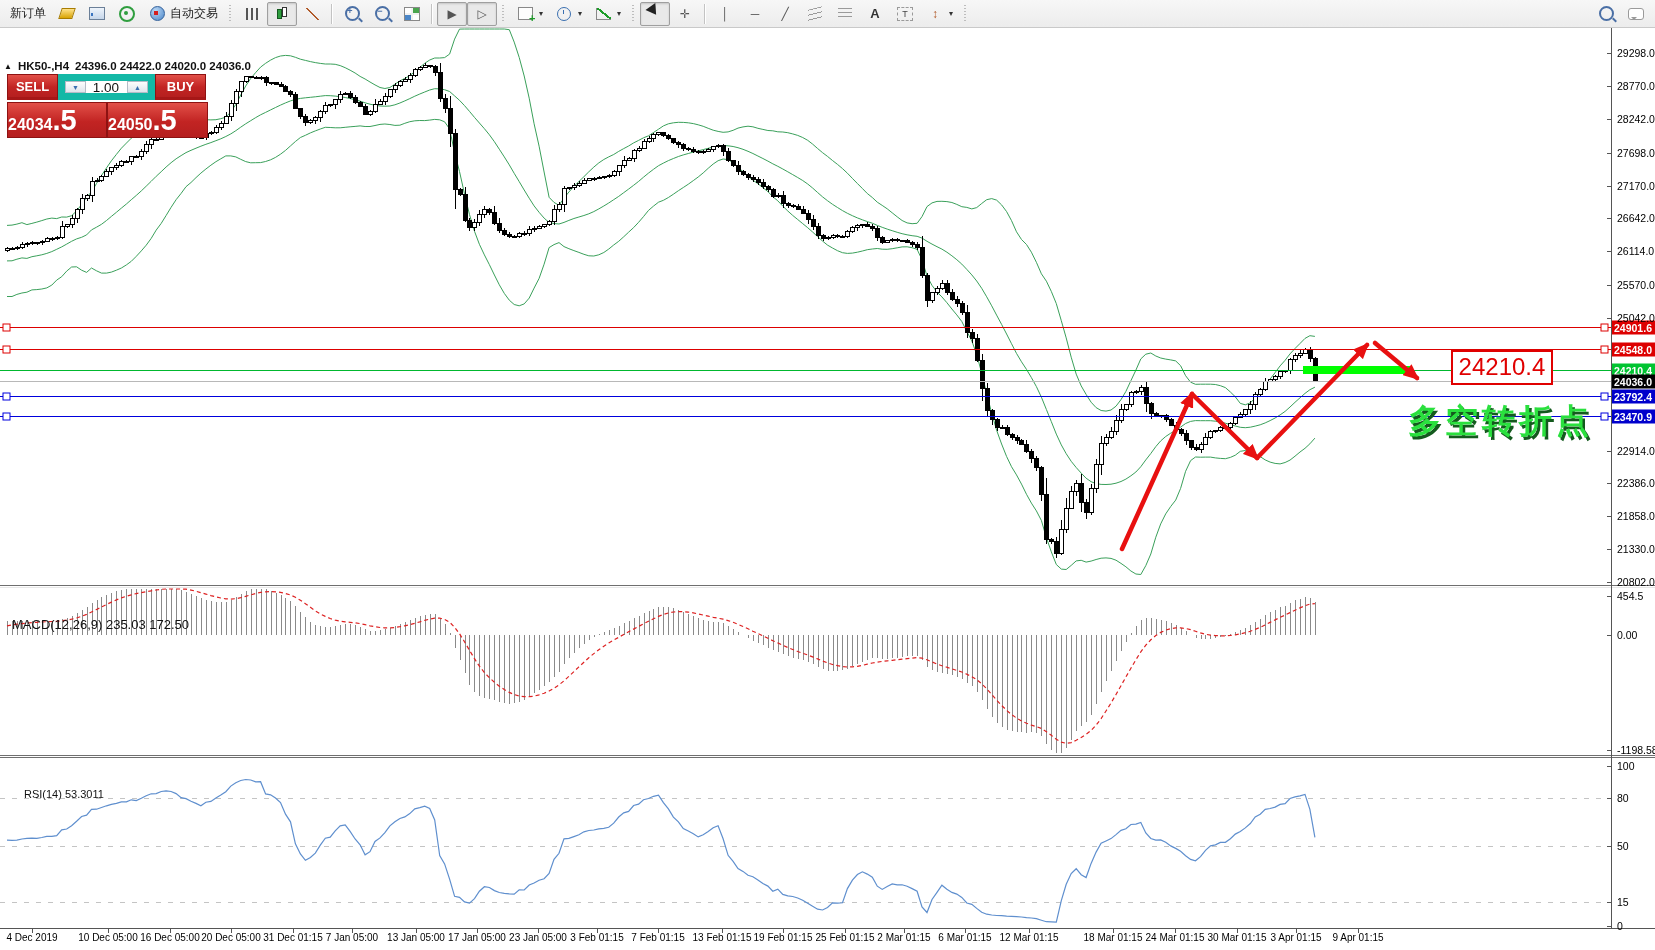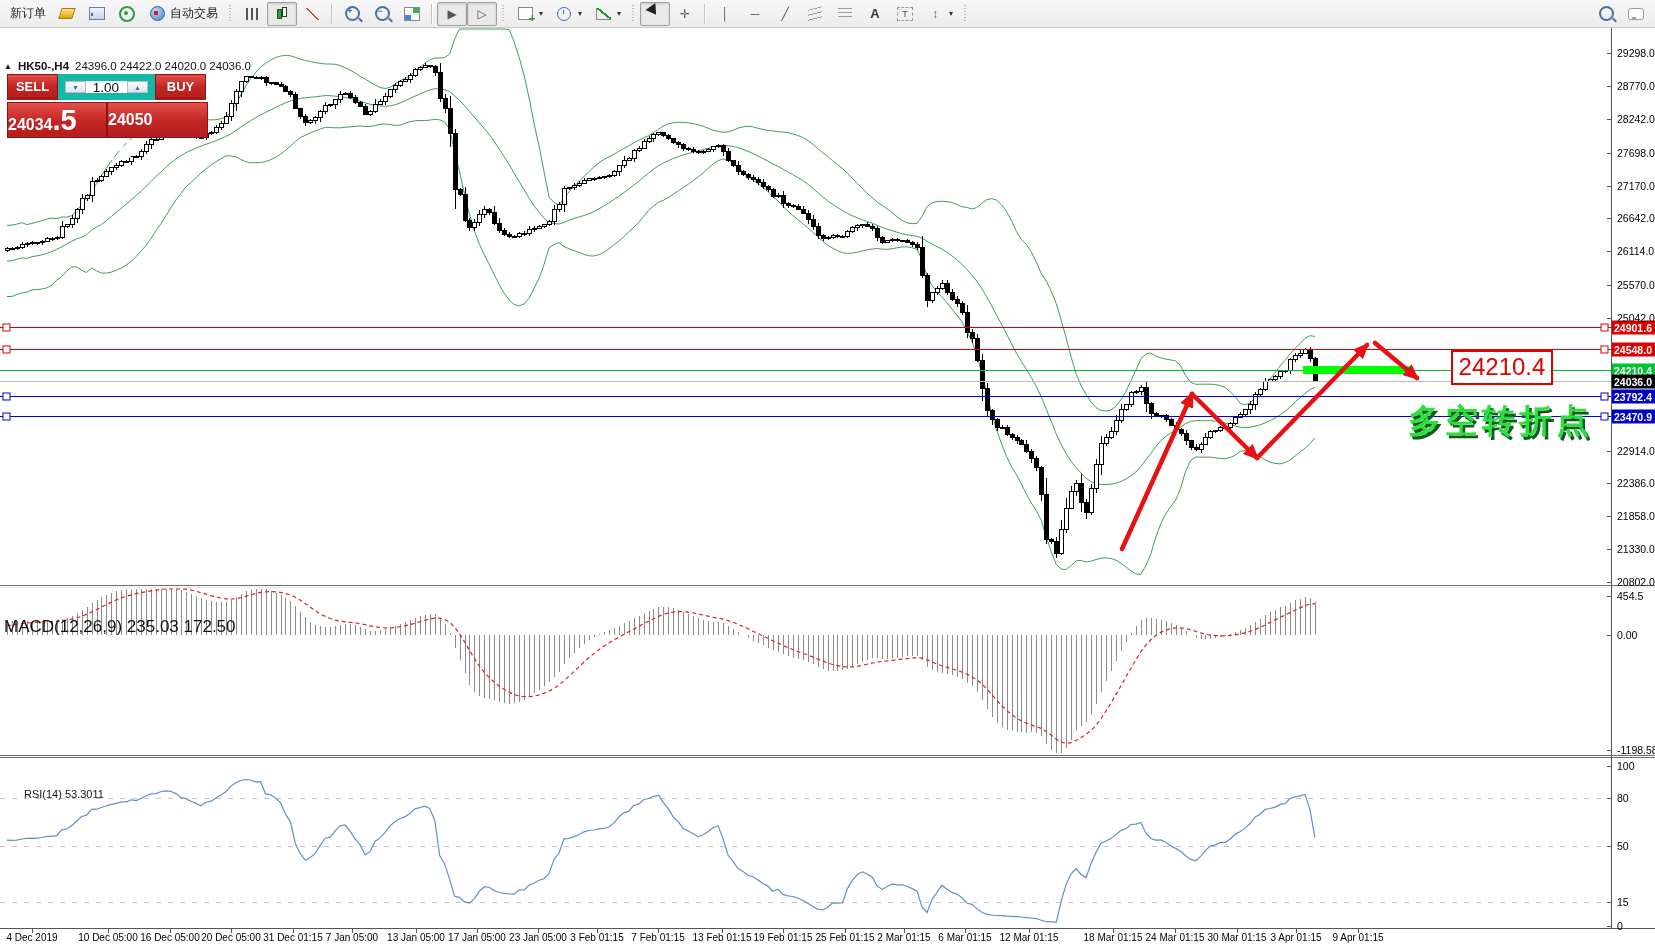--- a/index.html
+++ b/index.html
@@ -47,36 +47,36 @@
   .indico{width:14px;height:11px;border-bottom:1px solid #888;border-left:1px solid #888;
     background:linear-gradient(to top right,transparent 44%,#1c9c28 44% 56%,transparent 56%);}
   .cursorico{width:0;height:0;border:6px solid transparent;border-top:10px solid #222;transform:rotate(-35deg);margin-top:-2px;}
   .fibo{width:14px;height:12px;background:repeating-linear-gradient(#9a9a9a 0 1px,transparent 1px 4px);}
   .chann{width:14px;height:12px;background:repeating-linear-gradient(#9a9a9a 0 1px,transparent 1px 5px);transform:skewY(-14deg);}
   .labelico{width:14px;height:12px;border:1px dashed #9a9a9a;display:flex;align-items:center;justify-content:center;font-size:9px;color:#444;}
   
   #chartwrap{left:0;top:28px;width:1655px;height:922px;background:#fff;}
   #symhdr{left:4px;top:32px;font-size:11.5px;font-weight:bold;color:#111;z-index:20;display:flex;gap:6px;align-items:center;}
   #symhdr .tri{font-size:8px;}
-  #macdlbl{left:4px;top:589px;font-size:17px;color:#111;z-index:20;}
+  #macdlbl{left:12px;top:589px;font-size:13px;color:#111;z-index:20;}
   #rsilbl{left:4px;top:760px;font-size:11px;color:#111;z-index:20;margin-left:20px;}
   svg{position:absolute;left:0;top:0;z-index:5;}
   
   #panel{left:7px;top:46px;width:203px;z-index:30;}
   .prow{display:flex;gap:0;}
   .rbtn{background:linear-gradient(#e25048,#c22423 55%,#b51f1f);border:1px solid #8e1212;color:#fff;
     display:flex;align-items:center;justify-content:center;}
   .sellbuy{width:51px;height:26px;font-size:13px;font-weight:bold;box-sizing:border-box;border-bottom:3px solid #a61717;}
   #vol{width:97px;height:26px;box-sizing:border-box;background:#fff;border:7px solid #14b8a6;display:flex;}
   .spin{width:19px;background:linear-gradient(#fdfdfd,#dfe5ec);border:1px solid #b3bcc7;display:flex;align-items:center;justify-content:center;font-size:7px;color:#3a6fb0;}
   #volval{flex:1;display:flex;align-items:center;justify-content:flex-end;padding-right:8px;font-size:13.5px;color:#111;}
   .bigbox{height:36px;margin-top:2px;align-items:baseline;justify-content:flex-start;display:flex;padding-top:2px;box-sizing:border-box;}
   .bigbox .ip{font-size:16px;font-weight:bold;line-height:30px;}
   .bigbox .fp{font-size:29px;font-weight:bold;line-height:30px;}
-  .b1{width:100px;} .b2{width:101px;flex-direction:column;}
+  .b1{width:100px;} .b2{width:101px;}
 </style>
 </head>
 <body>
 
 <div id="toolbar" class="abs">
   <div class="tbtn">
     <span>新订单</span>
   </div>
   <div class="tbtn">
       <span class="icon">
@@ -213,21 +213,21 @@
       <span class="icon">
         <span class="chat"></span>
       </span>
     </div>
 </div>
 
 <div id="chartwrap" class="abs">
   <div id="symhdr" class="abs">
     <span class="tri">▲</span>
     <span>HK50-,H4</span>
-    <span style="font-weight:400;">24396.0 24422.0 24020.0 24036.0</span>
+    <span style="font-weight:700;">24396.0 24422.0 24020.0 24036.0</span>
   </div>
 
   <div id="panel" class="abs">
     <div class="prow">
       <div class="rbtn sellbuy">SELL</div>
       <div id="vol">
         <div class="spin">▼</div>
         <div id="volval">1.00</div>
         <div class="spin">▲</div>
       </div>

